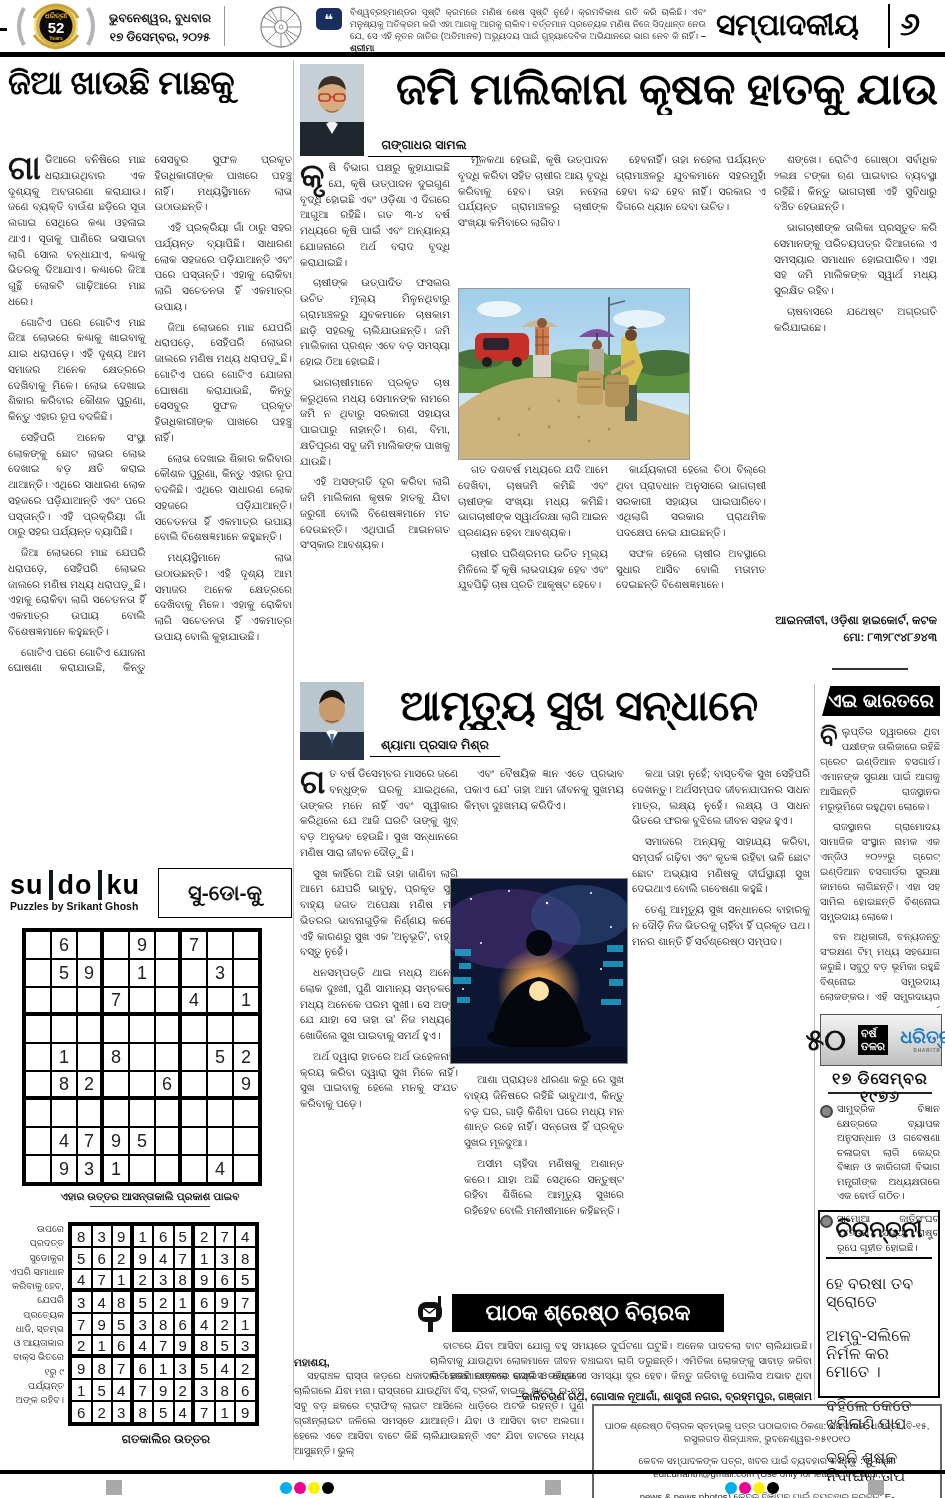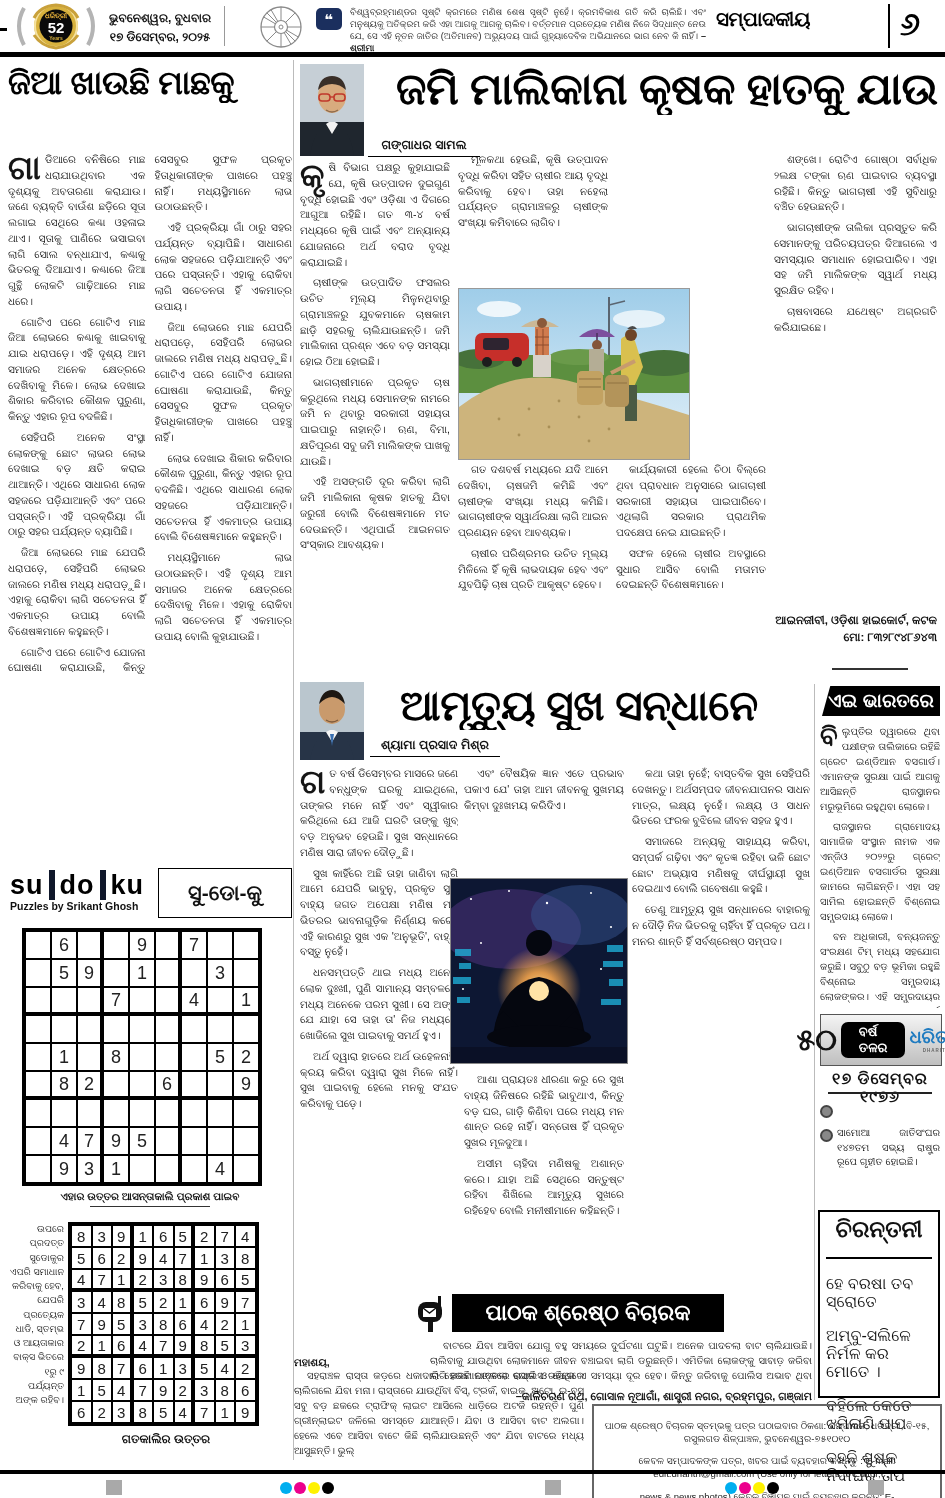--- a/index.html
+++ b/index.html
@@ -18,29 +18,29 @@
   .sig{font-weight:700;text-align:right;font-size:11.5px;line-height:1.5;}
   
   .sgrid{display:grid;background:#fff;border:3px solid #000;}
   .sgrid .sudoku-cell{border:1px solid #000;display:flex;align-items:center;justify-content:center;
         font-weight:500;color:#222;}
   .sgrid .sudoku-cell.br{border-right-width:3px;}
   .sgrid .sudoku-cell.bb{border-bottom-width:3px;}
   #puzzle-grid{grid-template-columns:repeat(9,26px);grid-auto-rows:28px;font-size:18px;}
   #answer-grid{grid-template-columns:repeat(9,20.5px);grid-auto-rows:22px;font-size:15px;font-weight:700;}
   .sudokulogo{font-weight:800;font-size:27px;letter-spacing:1px;color:#000;}
-  .sudokulogo span{padding:0 5px;border-left:6px solid #0f172a;}
+  .sudokulogo span{padding:0 5px;border-left:4px solid #0f172a;}
   .sudokulogo span:first-child{border-left:none;padding-left:0;}
   .bullet{display:inline-block;width:9px;height:9px;border-radius:50%;border:2px solid #444;background:#888;margin-right:4px;flex:0 0 auto;margin-top:3px;}
   .item{display:flex;font-size:10px;line-height:1.45;text-align:justify;margin-bottom:8px;}
   .regdot{width:12px;height:12px;border-radius:50%;display:inline-block;margin-right:2px;}
   .c{background:#00aeef}.m{background:#ec008c}.y{background:#fff200}.k{background:#000}
   .graysq{width:16px;height:15px;background:#a9a9a9;display:inline-block;}
   .addr{border:2px solid #666;font-size:9.6px;line-height:1.35;text-align:center;padding:4px 6px;color:#222;}
-  .fifty{border:1px solid #555;background:linear-gradient(180deg,#f4f4f4,#bfbfbf);display:flex;align-items:center;justify-content:center;gap:4px;}
+  .fifty{border:1px solid #555;background:linear-gradient(180deg,#f4f4f4,#bfbfbf);display:flex;align-items:center;justify-content:center;gap:12px;}
 </style>
 </head>
 <body>
 
 <div id="page">
 
   <div class="abs" style="left:0;top:0;width:945px;height:52px;">
 
     <div class="abs" style="left:10px;top:2px;width:92px;height:48px;">
       <svg width="92" height="48" viewBox="0 0 92 48">
@@ -84,21 +84,21 @@
       </g>
     </svg>
 
     <div class="abs" style="left:316px;top:8px;width:26px;height:22px;background:#1b2f5e;border-radius:5px;color:#fff;font-size:15px;font-weight:800;text-align:center;line-height:24px;">❝</div>
 
     <div class="abs" style="left:350px;top:6px;width:356px;font-size:9px;line-height:1.35;text-align:justify;color:#222;">
       <span>ବିଶ୍ୱବ୍ରହ୍ମାଣ୍ଡର ସୃଷ୍ଟି କ୍ରମରେ ମଣିଷ ଶେଷ ସୃଷ୍ଟି ନୁହେଁ। କ୍ରମବିକାଶ ଗତି କରି ଚାଲିଛି। ଏବଂ ମନୁଷ୍ୟକୁ ଅତିକ୍ରମ କରି ଏହା ଆଗକୁ ଆଗକୁ ଚାଲିବ। ବର୍ତ୍ତମାନ ପ୍ରତ୍ୟେକ ମଣିଷ ନିଜେ ସିଦ୍ଧାନ୍ତ ନେଉ ଯେ, ସେ ଏହି ନୂତନ ଜାତିର (ଅତିମାନବ) ଅଭ୍ୟୁଦୟ ପାଇଁ ଗୁହ୍ୟାଦେବିକ ଅଭିଯାନରେ ଭାଗ ନେବ କି ନାହିଁ।</span>
       <b>–ଶ୍ରୀମା</b>
     </div>
 
-    <div class="abs headline" style="left:716px;top:8px;width:166px;font-size:20px;">ସମ୍ପାଦକୀୟ</div>
+    <div class="abs headline" style="left:716px;top:8px;width:166px;font-size:30px;">ସମ୍ପାଦକୀୟ</div>
     <div class="abs" style="left:888px;top:4px;width:2px;height:44px;background:#000;"></div>
     <div class="abs headline" style="left:900px;top:6px;font-size:32px;">୬</div>
   </div>
 
   <div class="abs rule" style="left:0;top:52px;width:945px;height:5px;"></div>
   <div class="abs rule" style="left:0;top:28px;width:7px;height:3px;"></div>
 
   <div class="abs" style="left:293px;top:60px;width:1px;height:1400px;background:#bbb;"></div>
   <div class="abs" style="left:814px;top:684px;width:1px;height:716px;background:#bbb;"></div>
 
@@ -314,20 +314,23 @@
   <div class="abs headline" style="left:396px;top:64px;width:542px;font-size:44px;">ଜମି ମାଲିକାନା କୃଷକ ହାତକୁ ଯାଉ</div>
 
   <div class="abs bt" style="left:300px;top:160px;width:150px;height:518px;">
     <p class="lead"><span class="dropcap">କୃ</span><span>ଷି ବିଭାଗ ପକ୍ଷରୁ କୁହାଯାଇଛି ଯେ, କୃଷି ଉତ୍ପାଦନ ଦୁଇଗୁଣ ବୃଦ୍ଧି ହୋଇଛି ଏବଂ ଓଡ଼ିଶା ଏ ଦିଗରେ ଆଗୁଆ ରହିଛି। ଗତ ୩-୪ ବର୍ଷ ମଧ୍ୟରେ କୃଷି ପାଇଁ ଏବଂ ଅନ୍ୟାନ୍ୟ ଯୋଜନାରେ ଅର୍ଥ ବରାଦ ବୃଦ୍ଧି କରାଯାଇଛି।</span></p>
   <p>ଚାଷୀଙ୍କ ଉତ୍ପାଦିତ ଫସଲର ଉଚିତ ମୂଲ୍ୟ ମିଳୁନଥିବାରୁ ଗ୍ରାମାଞ୍ଚଳରୁ ଯୁବକମାନେ ଚାଷକାମ ଛାଡ଼ି ସହରକୁ ଚାଲିଯାଉଛନ୍ତି। ଜମି ମାଲିକାନା ପ୍ରଶ୍ନ ଏବେ ବଡ଼ ସମସ୍ୟା ହୋଇ ଠିଆ ହୋଇଛି।</p>
       <p>ଭାଗଚାଷୀମାନେ ପ୍ରକୃତ ଚାଷ କରୁଥିଲେ ମଧ୍ୟ ସେମାନଙ୍କ ନାମରେ ଜମି ନ ଥିବାରୁ ସରକାରୀ ସହାୟତା ପାଇପାରୁ ନାହାନ୍ତି। ଋଣ, ବିମା, କ୍ଷତିପୂରଣ ସବୁ ଜମି ମାଲିକଙ୍କ ପାଖକୁ ଯାଉଛି।</p>
       <p>ଏହି ଅସଙ୍ଗତି ଦୂର କରିବା ଲାଗି ଜମି ମାଲିକାନା କୃଷକ ହାତକୁ ଯିବା ଜରୁରୀ ବୋଲି ବିଶେଷଜ୍ଞମାନେ ମତ ଦେଉଛନ୍ତି। ଏଥିପାଇଁ ଆଇନଗତ ସଂସ୍କାର ଆବଶ୍ୟକ।</p>
     </div>
   <div class="abs bt" style="left:458px;top:152px;width:150px;height:132px;">
       <p>ମୂଳକଥା ହେଉଛି, କୃଷି ଉତ୍ପାଦନ ବୃଦ୍ଧି କରିବା ସହିତ ଚାଷୀର ଆୟ ବୃଦ୍ଧି କରିବାକୁ ହେବ। ତାହା ନହେଲା ପର୍ଯ୍ୟନ୍ତ ଗ୍ରାମାଞ୍ଚଳରୁ ଚାଷୀଙ୍କ ସଂଖ୍ୟା କମିବାରେ ଲାଗିବ।</p>
+    </div>
+  <div class="abs bt" style="left:616px;top:152px;width:150px;height:132px;">
+      <p>ହେବନାହିଁ। ତାହା ନହେଲା ପର୍ଯ୍ୟନ୍ତ ଗ୍ରାମାଞ୍ଚଳରୁ ଯୁବକମାନେ ସହରମୁହାଁ ହେବା ବନ୍ଦ ହେବ ନାହିଁ। ସରକାର ଏ ଦିଗରେ ଧ୍ୟାନ ଦେବା ଉଚିତ।</p>
     </div>
 
   <div class="abs" style="left:458px;top:288px;width:230px;height:170px;border:1px solid #999;">
     <svg width="230" height="170" viewBox="0 0 230 170">
       <defs>
         <linearGradient id="sky" x1="0" y1="0" x2="0" y2="1">
           <stop offset="0" stop-color="#9fcde9"></stop>
             <stop offset="1" stop-color="#e4f1f9"></stop>
         </linearGradient>
       </defs>
@@ -484,31 +487,32 @@
 
   <div class="abs banner" style="left:822px;top:686px;width:118px;height:30px;font-size:19px;line-height:30px;clip-path:polygon(7% 0,100% 0,100% 100%,0 100%);">ଏଇ ଭାରତରେ</div>
   <div class="abs bt" style="left:820px;top:724px;width:120px;height:284px;font-size:10px;">
     <p class="lead"><span class="dropcap" style="font-size:26px;">ବି</span><span>ଲୁପ୍ତିର ଦ୍ୱାରରେ ଥିବା ପକ୍ଷୀଙ୍କ ତାଲିକାରେ ରହିଛି ଗ୍ରେଟ ଇଣ୍ଡିଆନ ବସଗାର୍ଡ। ଏମାନଙ୍କ ସୁରକ୍ଷା ପାଇଁ ଆଗକୁ ଆସିଛନ୍ତି ରାଜସ୍ଥାନର ମରୁଭୂମିରେ ରହୁଥିବା ଲୋକେ।</span></p>
   <p>ରାଜସ୍ଥାନର ଗ୍ରାମୋଦୟ ସାମାଜିକ ସଂସ୍ଥାନ ନାମକ ଏକ ଏନ୍‌ଜିଓ ୨୦୨୨ରୁ ଗ୍ରେଟ୍ ଇଣ୍ଡିଆନ ବସଗାର୍ଡର ସୁରକ୍ଷା କାମରେ ଲାଗିଛନ୍ତି। ଏହା ସହ ସାମିଲ ହୋଇଛନ୍ତି ବିଶ୍ନୋଇ ସମ୍ପ୍ରଦାୟ ଲୋକେ।</p>
       <p>ବନ ଅଧିକାରୀ, ବନ୍ୟଜନ୍ତୁ ସଂରକ୍ଷଣ ଟିମ୍ ମଧ୍ୟ ସହଯୋଗ କରୁଛି। ସବୁଠୁ ବଡ଼ ଭୂମିକା ରହୁଛି ବିଶ୍ନୋଇ ସମ୍ପ୍ରଦାୟ ଲୋକଙ୍କର। ଏହି ସମ୍ପ୍ରଦାୟର ଲୋକେ ପକ୍ଷୀଙ୍କ ସୁରକ୍ଷାକୁ ଧର୍ମ ବୋଲି ମାନନ୍ତି।</p>
     </div>
 
   <div class="abs fifty" style="left:820px;top:1014px;width:120px;height:50px;">
     <span style="font-size:30px;font-weight:800;color:#111;">୫୦</span>
-    <span style="background:#000;color:#fff;font-size:13px;font-weight:700;padding:2px 18px;border-radius:7px;">ବର୍ଷ ତଳର</span>
+    <span style="background:#000;color:#fff;font-size:11px;font-weight:700;padding:2px 3px;">ବର୍ଷ ତଳର</span>
     <span style="display:inline-block;text-align:center;">
       <span style="display:block;color:#1f7bc0;font-size:18px;font-weight:800;">ଧରିତ୍ରୀ</span>
       <span style="display:block;color:#666;font-size:4.5px;font-weight:700;letter-spacing:1px;">DHARITRI</span>
     </span>
   </div>
   <div class="abs" style="left:820px;top:1070px;width:120px;text-align:center;font-size:16px;font-weight:800;letter-spacing:1px;">୧୭ ଡିସେମ୍ବର ୧୯୭୬</div>
   <div class="abs" style="left:828px;top:1092px;width:104px;height:1.5px;background:#222;"></div>
   <div class="abs" style="left:820px;top:1102px;width:120px;">
     <div class="item">
         <span class="bullet"></span>
+        <span>ସାମୁଦ୍ରିକ ବିଜ୍ଞାନ କ୍ଷେତ୍ରରେ ବ୍ୟାପକ ଅନୁସନ୍ଧାନ ଓ ଗବେଷଣା ଚଳାଇବା ଲାଗି କେନ୍ଦ୍ର ବିଜ୍ଞାନ ଓ କାରିଗରୀ ବିଭାଗ ମନ୍ତ୍ରୀଙ୍କ ଅଧ୍ୟକ୍ଷତାରେ ଏକ ବୋର୍ଡ ଗଠିତ।</span>
       </div>
     <div class="item">
         <span class="bullet"></span>
         <span>ସାମୋଆ ଜାତିସଂଘର ୧୪୭ତମ ସଭ୍ୟ ରାଷ୍ଟ୍ର ରୂପେ ଗୃହୀତ ହୋଇଛି।</span>
       </div>
   </div>
 
   <div class="abs" style="left:818px;top:1210px;width:122px;height:188px;border:2px solid #000;box-sizing:border-box;padding:4px 6px;">
     <div style="font-size:23px;font-weight:800;text-align:center;border-bottom:2px solid #000;padding-bottom:14px;margin-bottom:4px;">ଚିରନ୍ତନୀ</div>
     <div class="poem">

